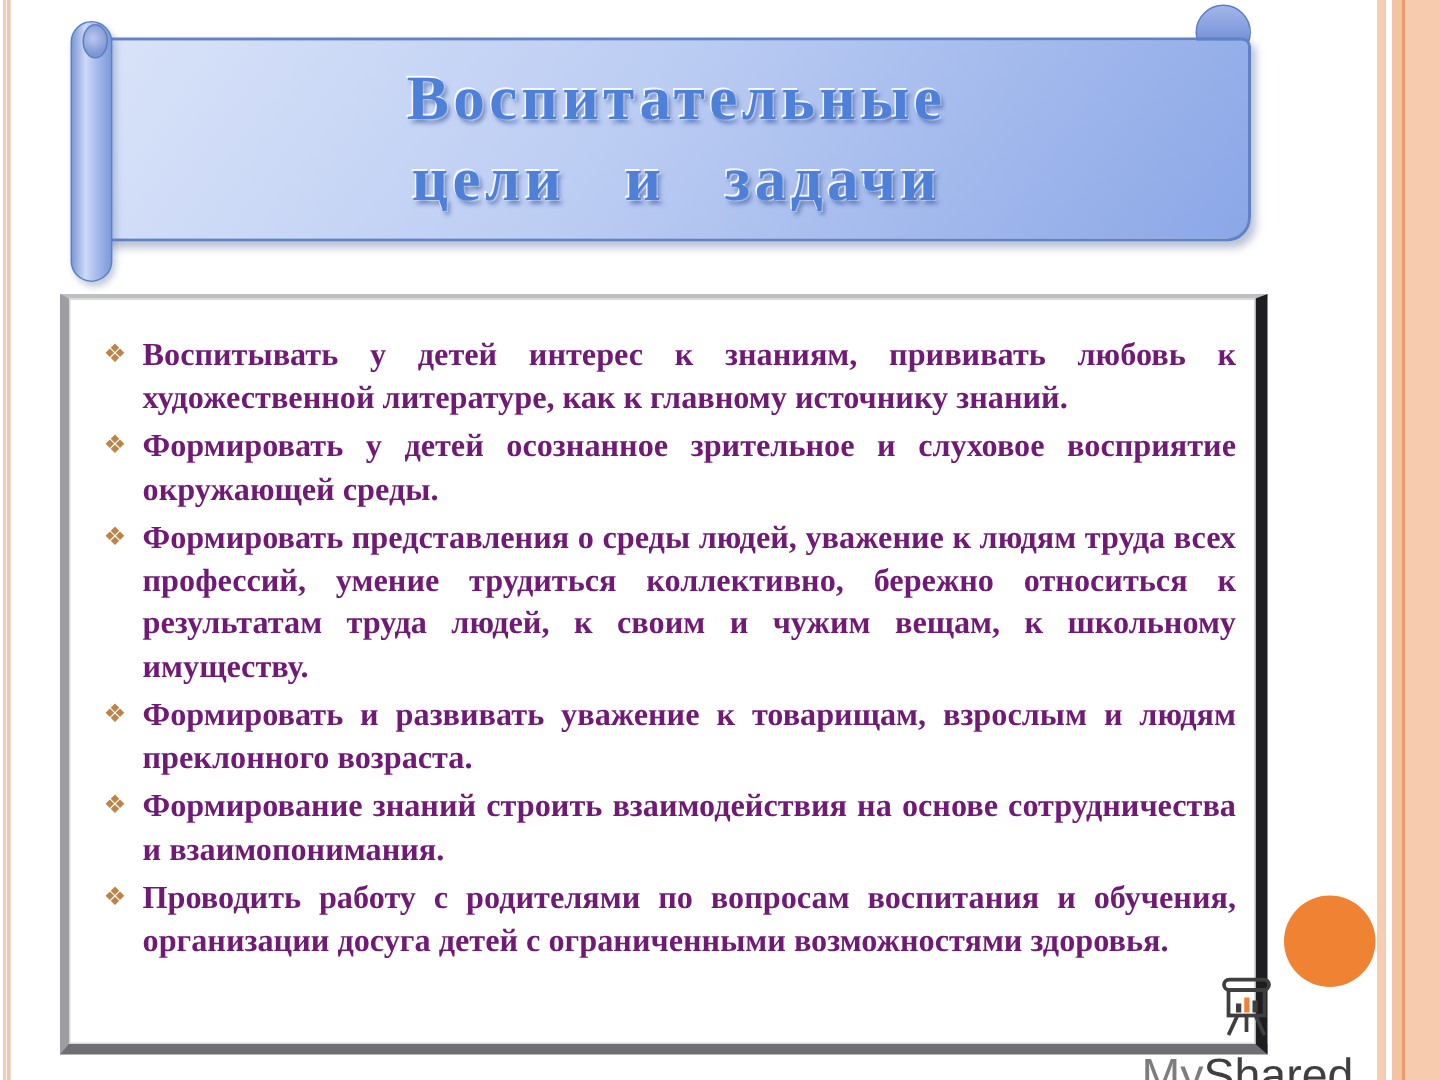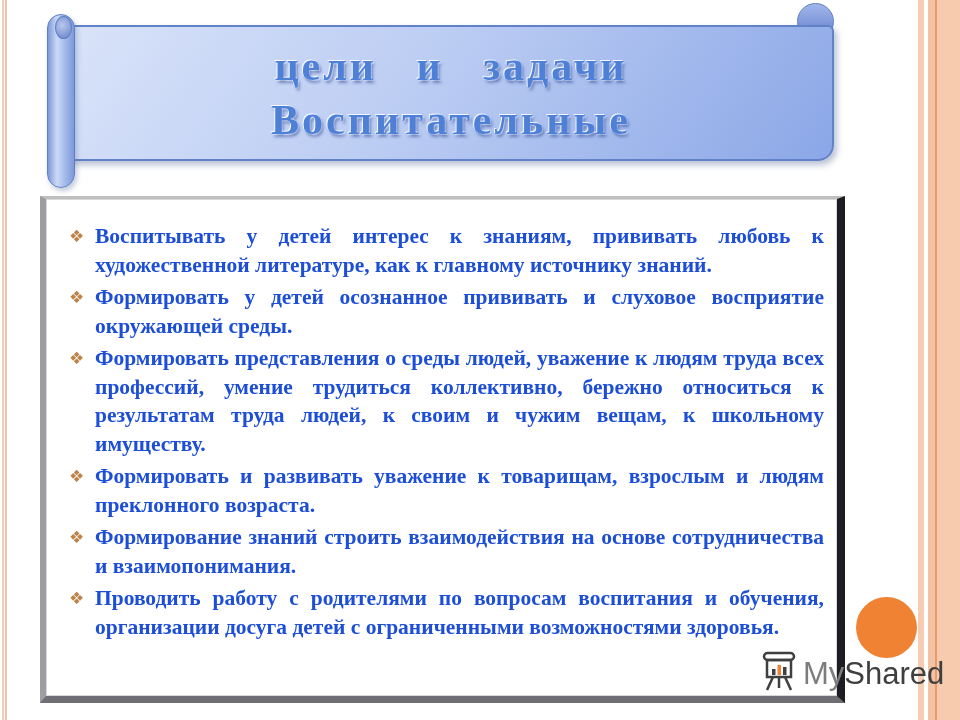--- a/index.html
+++ b/index.html
@@ -99,75 +99,76 @@
     line-height: 28px;
     color: #bd8348;
     padding-left: 8px;
     font-family: "DejaVu Sans", sans-serif;
   }
   .bullet-text {
     flex: 1 1 auto;
     font-size: 21.5px;
     line-height: 28.5px;
     font-weight: bold;
-    color: #1d4ed8;
+    color: #701a75;
     text-align: justify;
   }
 
   
   .accent-circle {
     position: absolute; left: 856px; top: 597px; width: 61px; height: 61px;
     border-radius: 50%;
     background: #ef8333;
     z-index: 5;
   }
   .myshared-logo {
     position: absolute; left: 761px; top: 650px; height: 46px;
     display: flex; align-items: center; gap: 4px;
     z-index: 6;
     text-decoration: none;
     cursor: pointer;
+    flex-direction: column;
   }
   .logo-icon { width: 38px; height: 42px; }
   .logo-text {
     font-family: "Liberation Sans", sans-serif;
     font-size: 31px;
     line-height: 1;
     white-space: nowrap;
   }
   .logo-text .prefix { color: #7d7d7d; }
   .logo-text .suffix { color: #3f3f3f; }
 </style>
 </head>
 <body>
 
 <div class="stripe-left"></div>
 <div class="stripe-right"></div>
 
 <div class="banner-wrap">
   <div class="banner-curl"></div>
   <div class="banner-body">
+    <div class="title-line">Воспитательные</div>
     <div class="title-line second">цели и задачи</div>
-    <div class="title-line">Воспитательные</div>
   </div>
   <div class="banner-roll"></div>
 </div>
 
 <div class="content-box">
   <div class="content-inner">
     <ul class="bullet-list">
 
         <li class="bullet-item">
           <span class="bullet-marker">❖</span>
           <span class="bullet-text">Воспитывать у детей интерес к знаниям, прививать любовь к художественной литературе, как к главному источнику знаний.</span>
         </li>
 
         <li class="bullet-item">
           <span class="bullet-marker">❖</span>
-          <span class="bullet-text">Формировать у детей осознанное прививать и слуховое восприятие окружающей среды.</span>
+          <span class="bullet-text">Формировать у детей осознанное зрительное и слуховое восприятие окружающей среды.</span>
         </li>
 
         <li class="bullet-item">
           <span class="bullet-marker">❖</span>
           <span class="bullet-text">Формировать представления о среды людей, уважение к людям труда всех профессий, умение трудиться коллективно, бережно относиться к результатам труда людей, к своим и чужим вещам, к школьному имуществу.</span>
         </li>
 
         <li class="bullet-item">
           <span class="bullet-marker">❖</span>
           <span class="bullet-text">Формировать и развивать уважение к товарищам, взрослым и людям преклонного возраста.</span>

